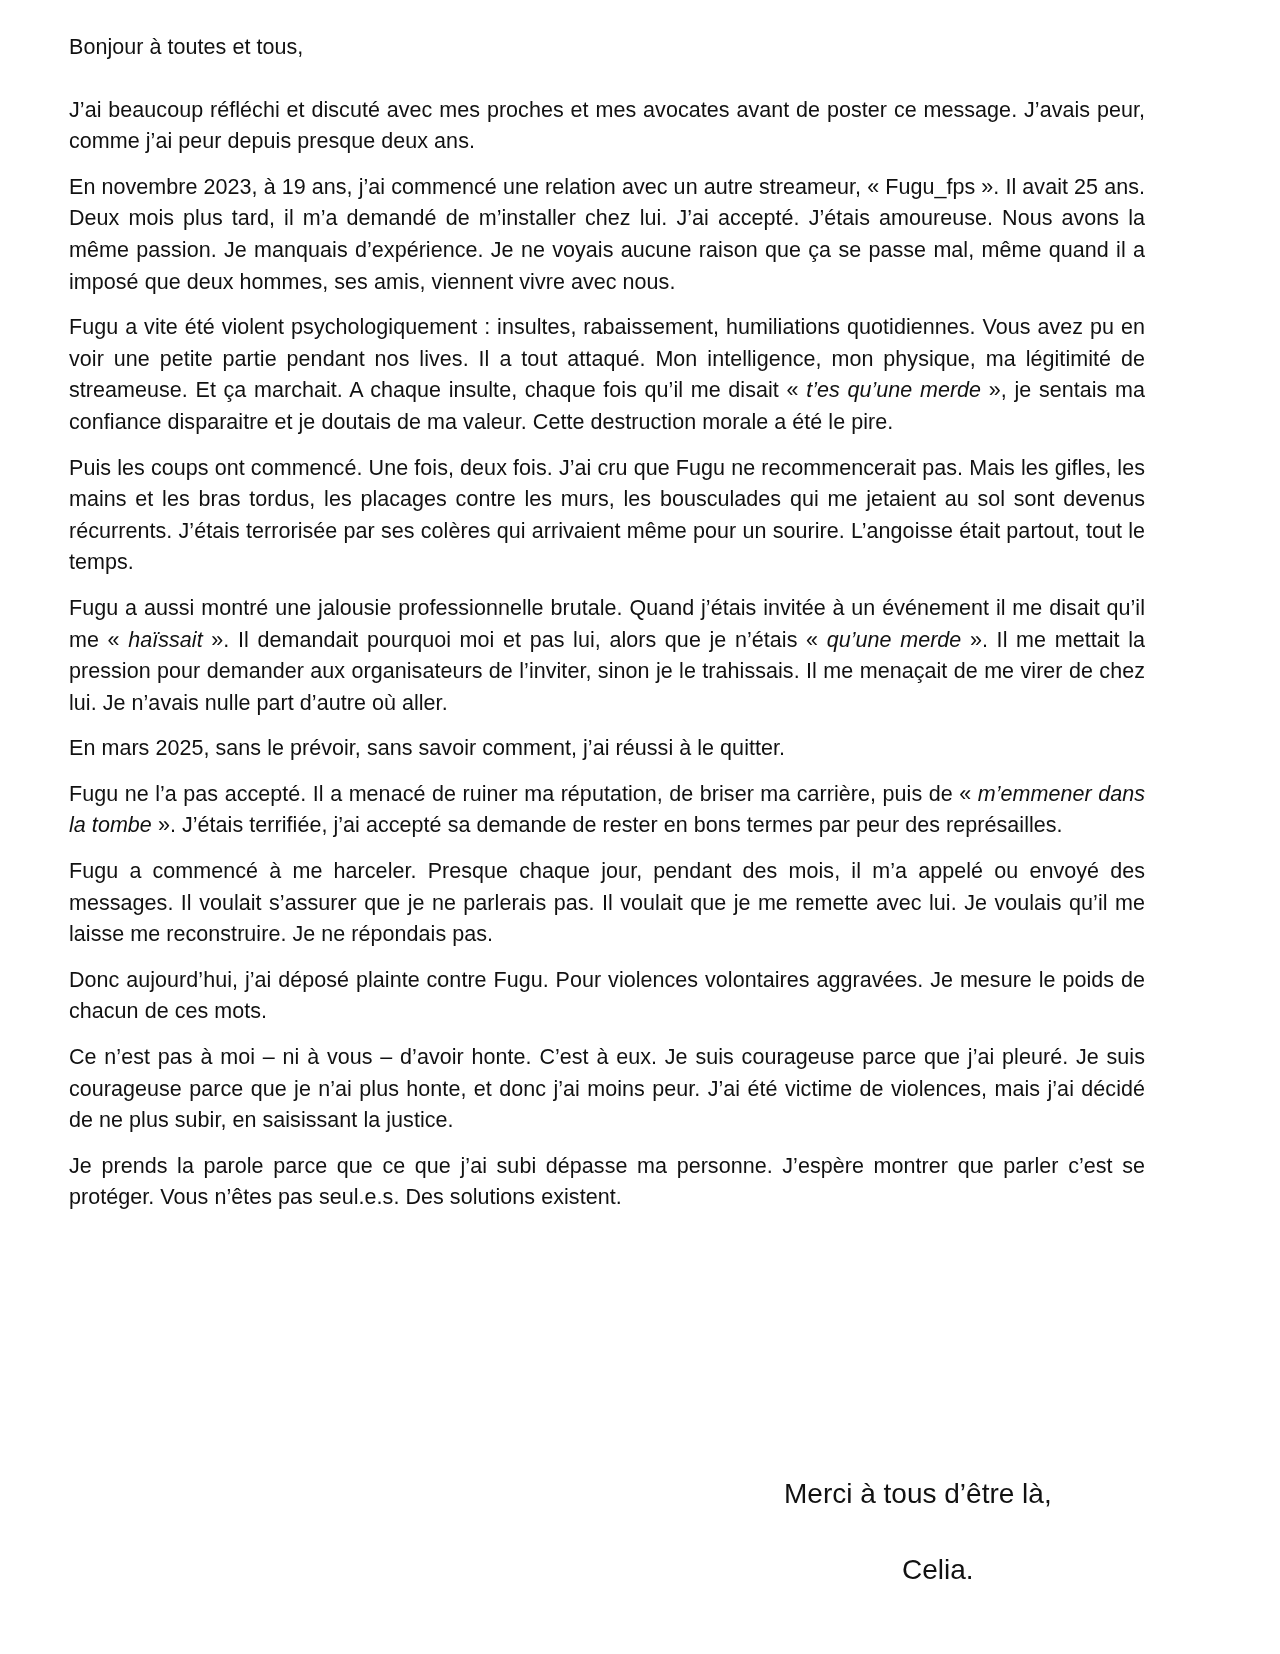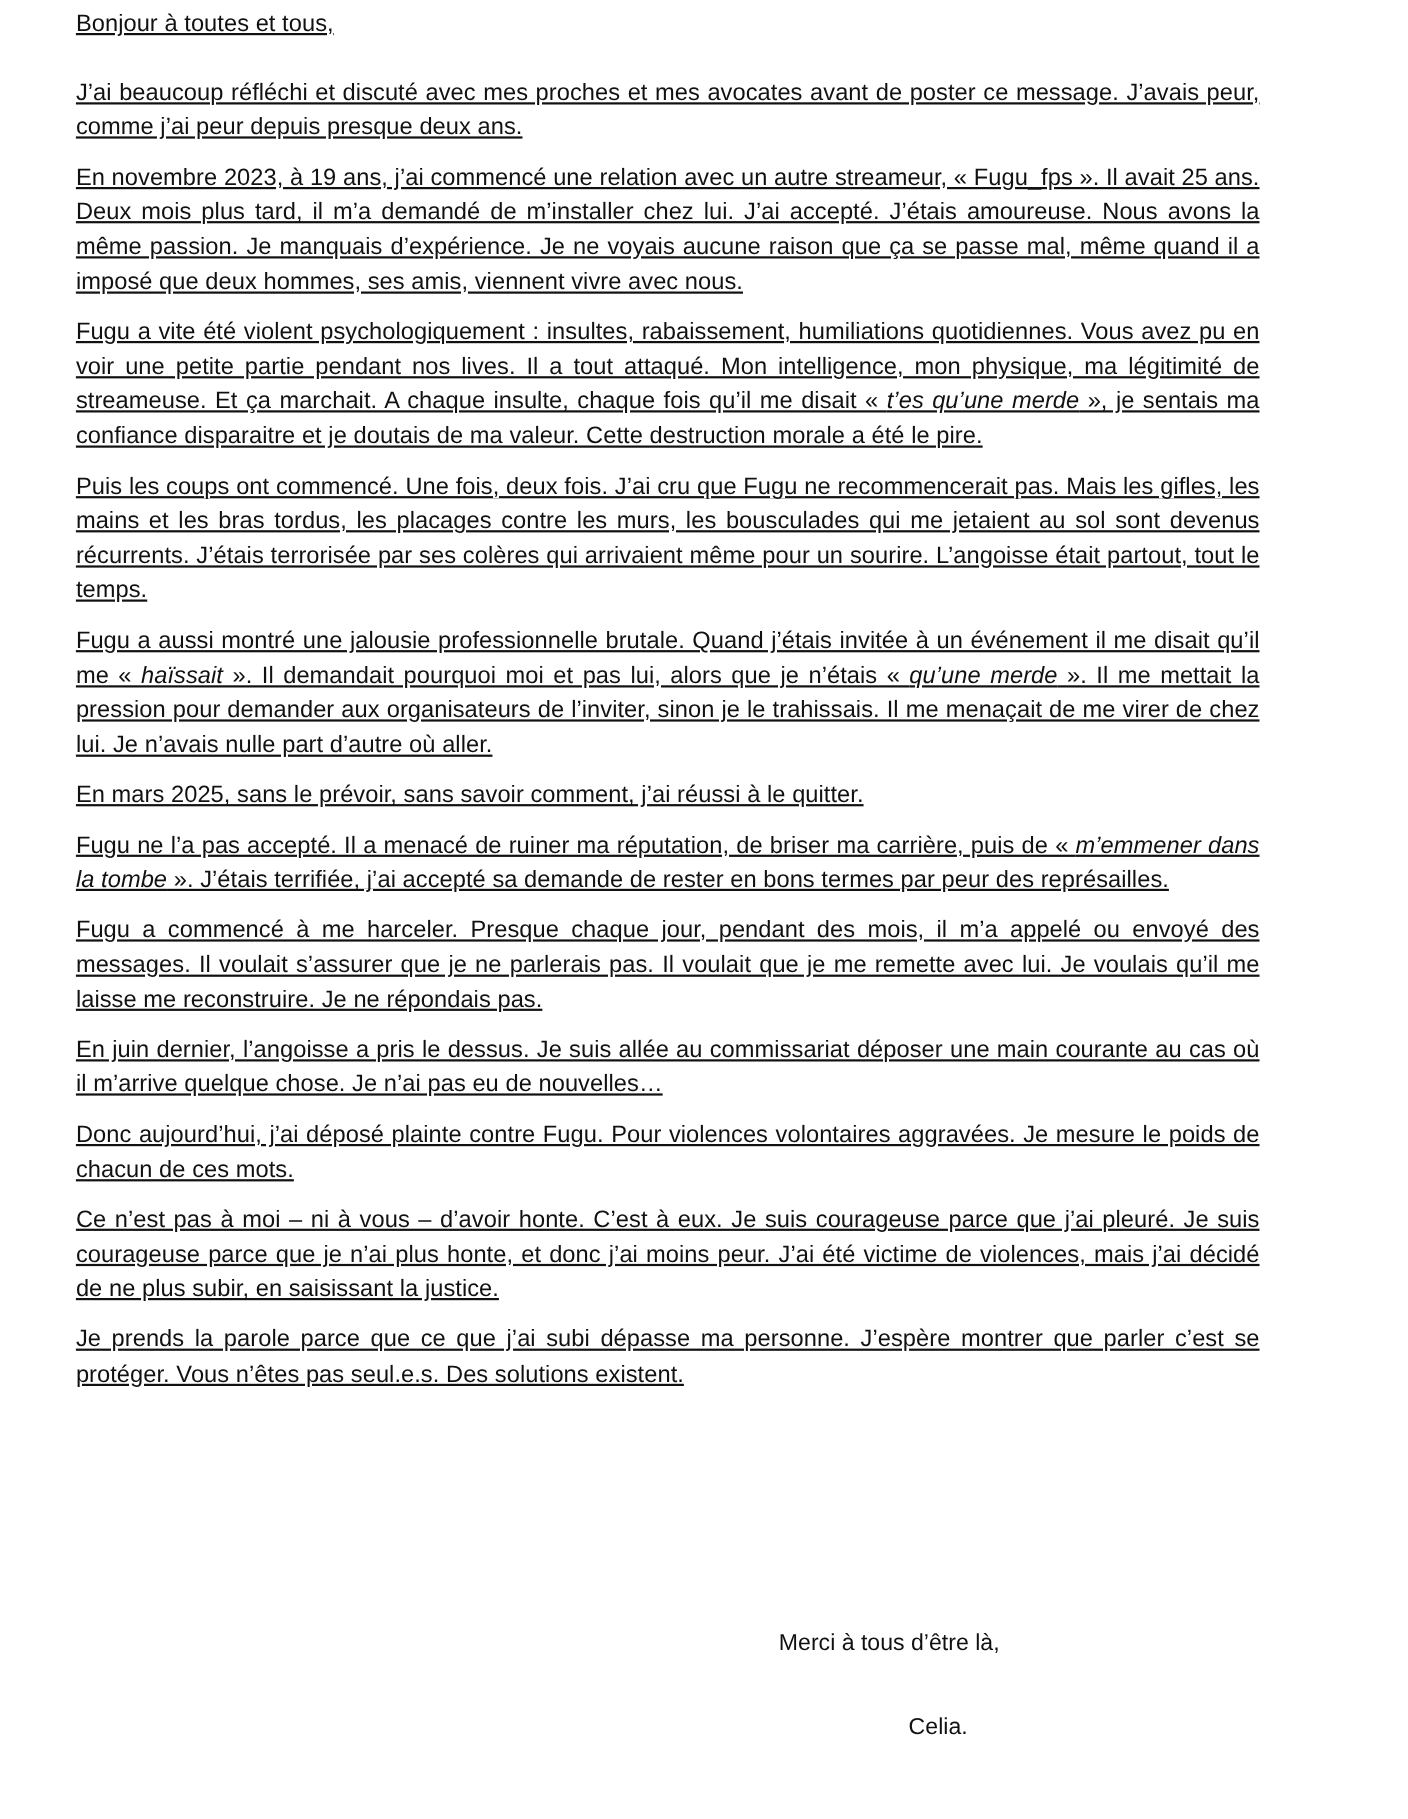--- a/index.html
+++ b/index.html
@@ -12,22 +12,21 @@
       height: 1654px;
       overflow: hidden;
       font-family: "Liberation Sans", sans-serif;
       color: #111111;
     }
     .page {
       position: relative;
       width: 1256px;
       height: 1654px;
       box-sizing: border-box;
-      padding: 6px 135px 0 69px;
-      text-decoration: underline;
+      padding: 32px 135px 0 69px;
     }
     .text {
       width: 1076px;
       font-size: 21.5px;
       line-height: 31.6px;
       letter-spacing: 0.05px;
     }
     .greeting {
       margin: 0 0 31px 0;
       text-align: left;
@@ -35,44 +34,43 @@
     .para {
       margin: 0 0 14px 0;
       text-align: justify;
       text-align-last: left;
     }
     .para em {
       font-style: italic;
     }
     .signoff {
       position: absolute;
-      left: 708px;
+      left: 784px;
       top: 1478px;
-      font-size: 21px;
+      font-size: 28px;
       line-height: 32px;
     }
     .signoff .thanks { display: block; }
     .signoff .name { display: block; padding-left: 118px; margin-top: 44px; }
   </style>
 </head>
 <body>
 
 <div class="page">
   <div class="text">
     <p class="greeting">Bonjour à toutes et tous,</p>
     <div id="paragraphs">
         <p class="para"><span>J’ai beaucoup réfléchi et discuté avec mes proches et mes avocates avant de poster ce message. J’avais peur, comme j’ai peur depuis presque deux ans.</span></p>
         <p class="para"><span>En novembre 2023, à 19 ans, j’ai commencé une relation avec un autre streameur, « Fugu_fps ». Il avait 25 ans. Deux mois plus tard, il m’a demandé de m’installer chez lui. J’ai accepté. J’étais amoureuse. Nous avons la même passion. Je manquais d’expérience. Je ne voyais aucune raison que ça se passe mal, même quand il a imposé que deux hommes, ses amis, viennent vivre avec nous.</span></p>
         <p class="para"><span>Fugu a vite été violent psychologiquement : insultes, rabaissement, humiliations quotidiennes. Vous avez pu en voir une petite partie pendant nos lives. Il a tout attaqué. Mon intelligence, mon physique, ma légitimité de streameuse. Et ça marchait. A chaque insulte, chaque fois qu’il me disait « </span><em>t’es qu’une merde</em><span> », je sentais ma confiance disparaitre et je doutais de ma valeur. Cette destruction morale a été le pire.</span></p>
         <p class="para"><span>Puis les coups ont commencé. Une fois, deux fois. J’ai cru que Fugu ne recommencerait pas. Mais les gifles, les mains et les bras tordus, les placages contre les murs, les bousculades qui me jetaient au sol sont devenus récurrents. J’étais terrorisée par ses colères qui arrivaient même pour un sourire. L’angoisse était partout, tout le temps.</span></p>
         <p class="para"><span>Fugu a aussi montré une jalousie professionnelle brutale. Quand j’étais invitée à un événement il me disait qu’il me « </span><em>haïssait</em><span> ». Il demandait pourquoi moi et pas lui, alors que je n’étais « </span><em>qu’une merde</em><span> ». Il me mettait la pression pour demander aux organisateurs de l’inviter, sinon je le trahissais. Il me menaçait de me virer de chez lui. Je n’avais nulle part d’autre où aller.</span></p>
         <p class="para"><span>En mars 2025, sans le prévoir, sans savoir comment, j’ai réussi à le quitter.</span></p>
         <p class="para"><span>Fugu ne l’a pas accepté. Il a menacé de ruiner ma réputation, de briser ma carrière, puis de « </span><em>m’emmener dans la tombe</em><span> ». J’étais terrifiée, j’ai accepté sa demande de rester en bons termes par peur des représailles.</span></p>
         <p class="para"><span>Fugu a commencé à me harceler. Presque chaque jour, pendant des mois, il m’a appelé ou envoyé des messages. Il voulait s’assurer que je ne parlerais pas. Il voulait que je me remette avec lui. Je voulais qu’il me laisse me reconstruire. Je ne répondais pas.</span></p>
-        <p class="para"><span>En juin dernier, l’angoisse a pris le dessus. Je suis allée au commissariat déposer une main courante au cas où il m’arrive quelque chose. Je n’ai pas eu de nouvelles…</span></p>
         <p class="para"><span>Donc aujourd’hui, j’ai déposé plainte contre Fugu. Pour violences volontaires aggravées. Je mesure le poids de chacun de ces mots.</span></p>
         <p class="para"><span>Ce n’est pas à moi – ni à vous – d’avoir honte. C’est à eux. Je suis courageuse parce que j’ai pleuré. Je suis courageuse parce que je n’ai plus honte, et donc j’ai moins peur. J’ai été victime de violences, mais j’ai décidé de ne plus subir, en saisissant la justice.</span></p>
         <p class="para"><span>Je prends la parole parce que ce que j’ai subi dépasse ma personne. J’espère montrer que parler c’est se protéger. Vous n’êtes pas seul.e.s. Des solutions existent.</span></p>
       </div>
   </div>
   <div class="signoff">
     <span class="thanks">Merci à tous d’être là,</span>
     <span class="name">Celia.</span>
   </div>
 </div>

